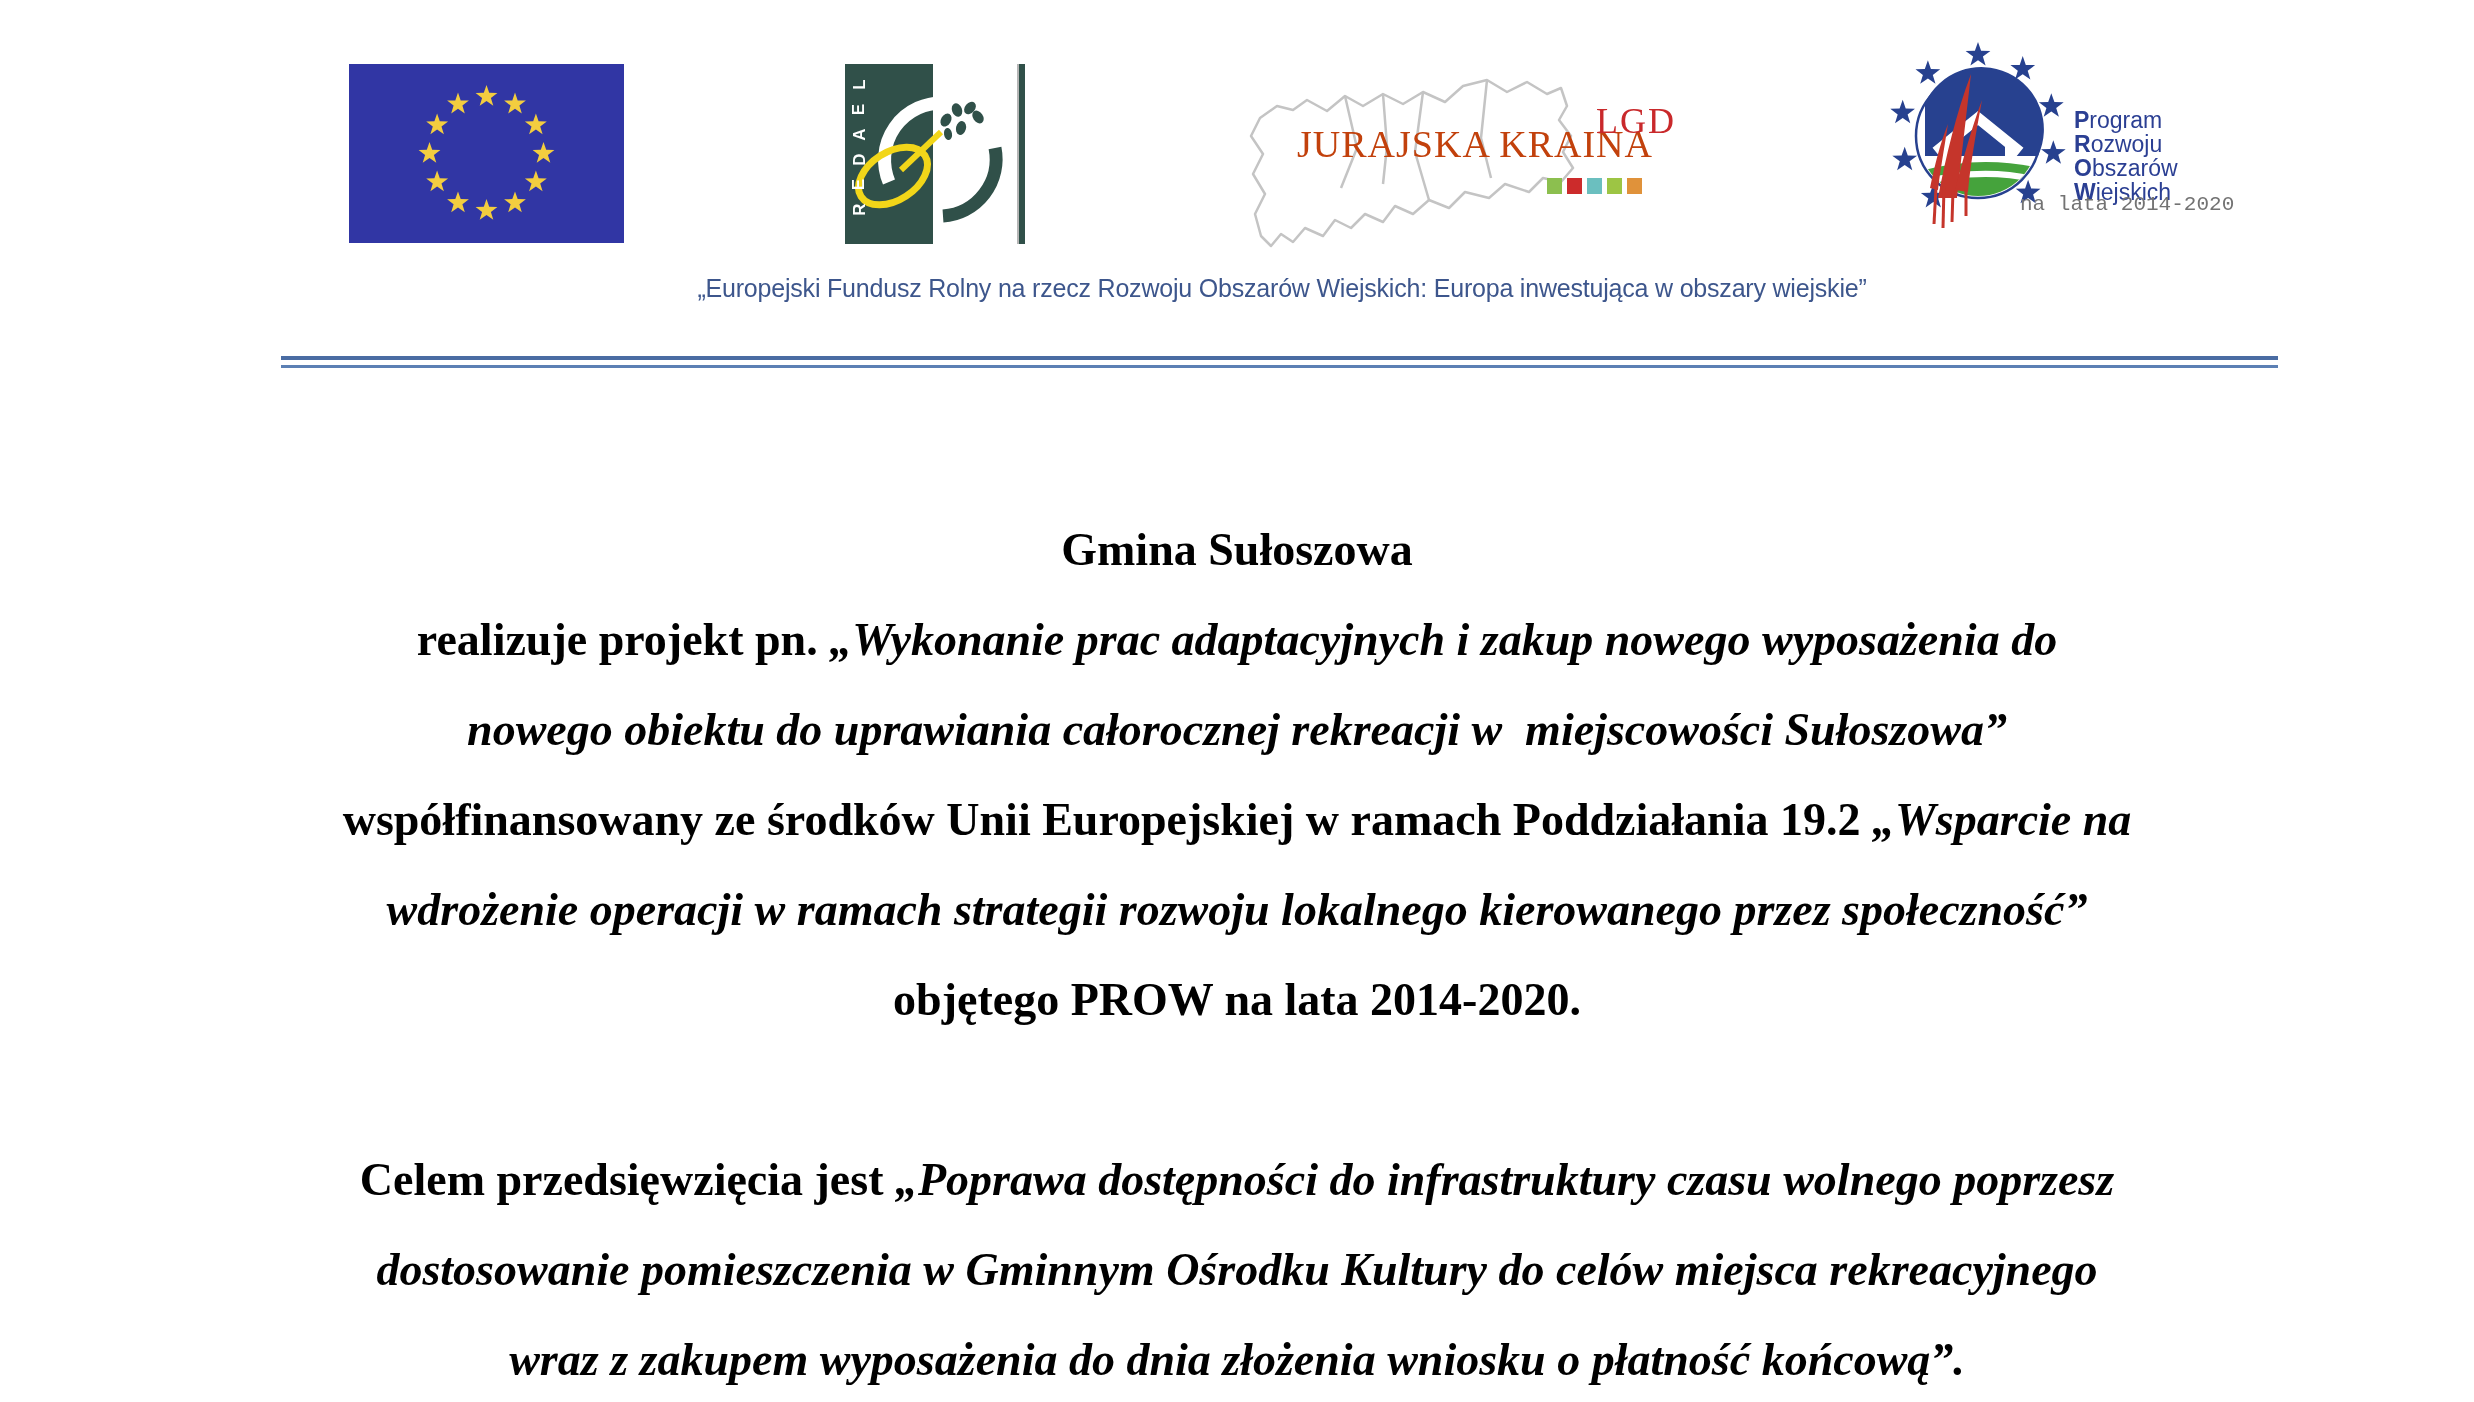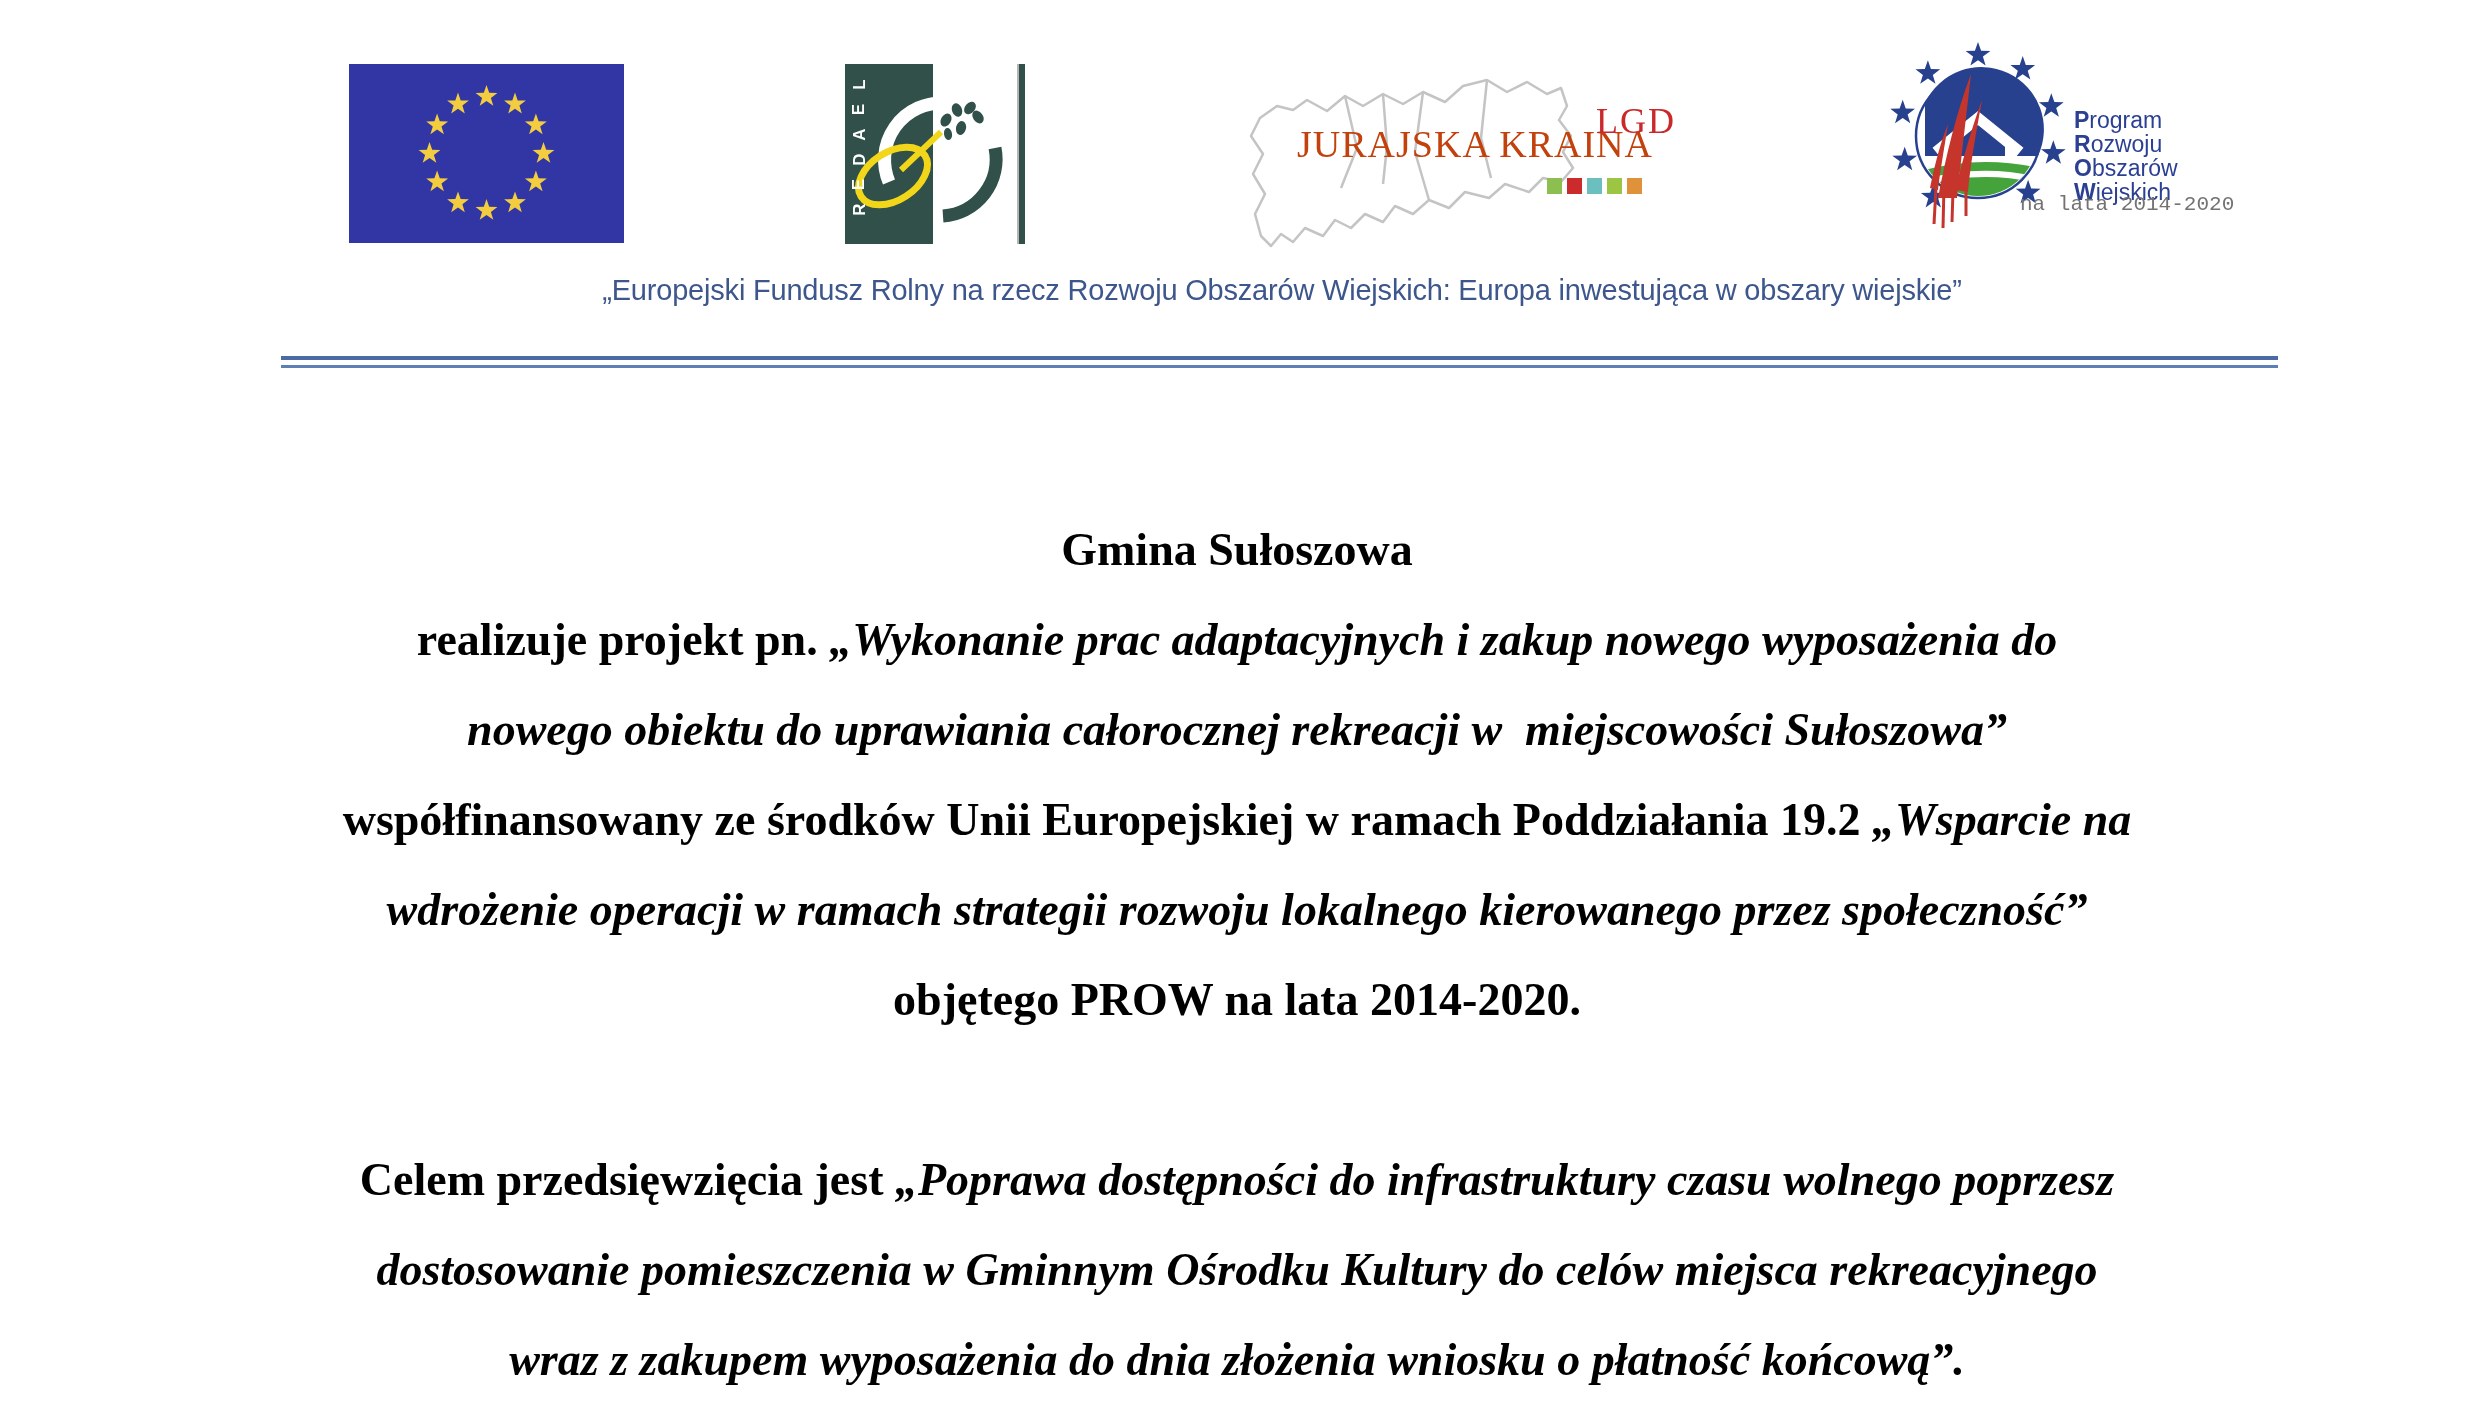--- a/index.html
+++ b/index.html
@@ -43,21 +43,21 @@
   }
   .prow-lines b{font-weight:bold;}
   .prow-nalata{
     position:absolute;left:142px;top:155px;
     font-family:Liberation Mono, monospace;font-size:21px;color:#737373;white-space:nowrap;
   }
 
   
   .funding{
     position:absolute;left:90px;top:274px;width:2384px;text-align:center;
-    font-family:"Liberation Sans",sans-serif;font-size:29px;color:#3D568C;
+    font-family:"Liberation Sans",sans-serif;font-size:25px;color:#3D568C;
     letter-spacing:-0.2px;
   }
   .divider{
     position:absolute;left:281px;top:356px;width:1997px;height:5px;
     border-top:4px solid #4a6ca3;border-bottom:3px solid #5c80b4;
   }
 
   
   .body-text{
     position:absolute;left:237px;top:505px;width:2000px;text-align:center;

